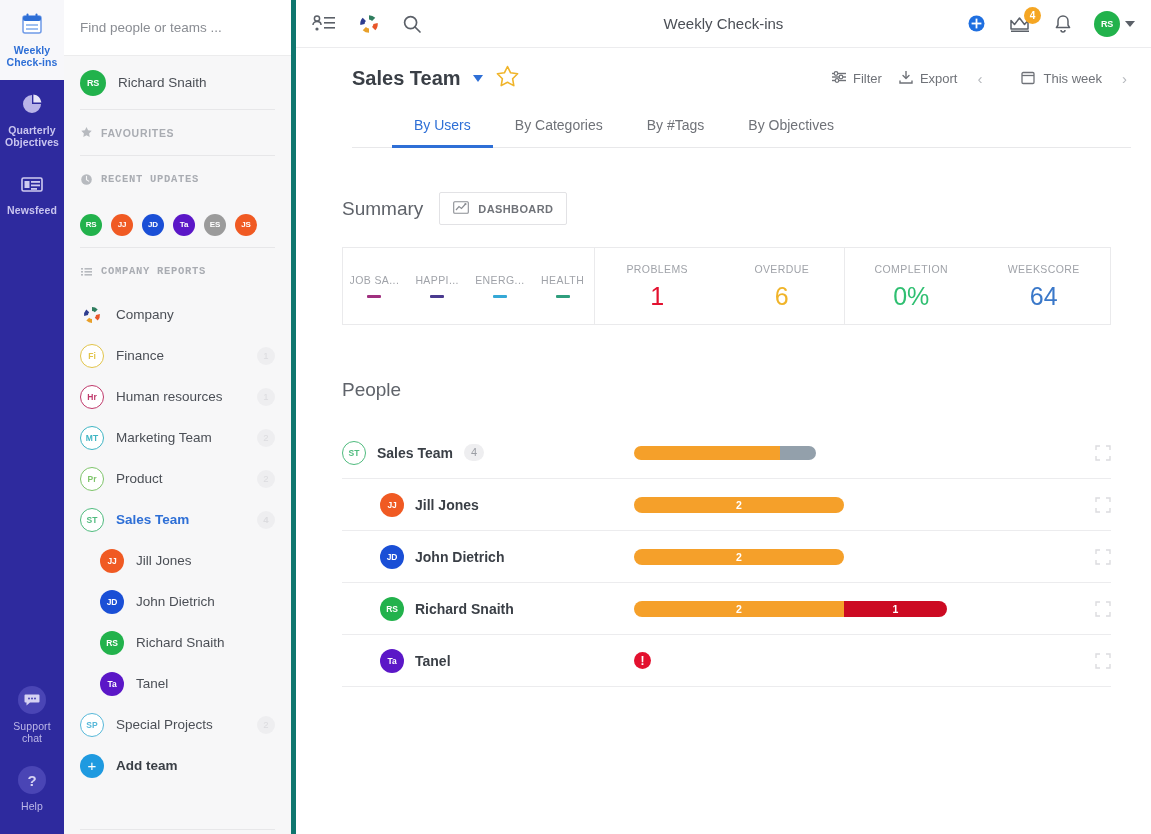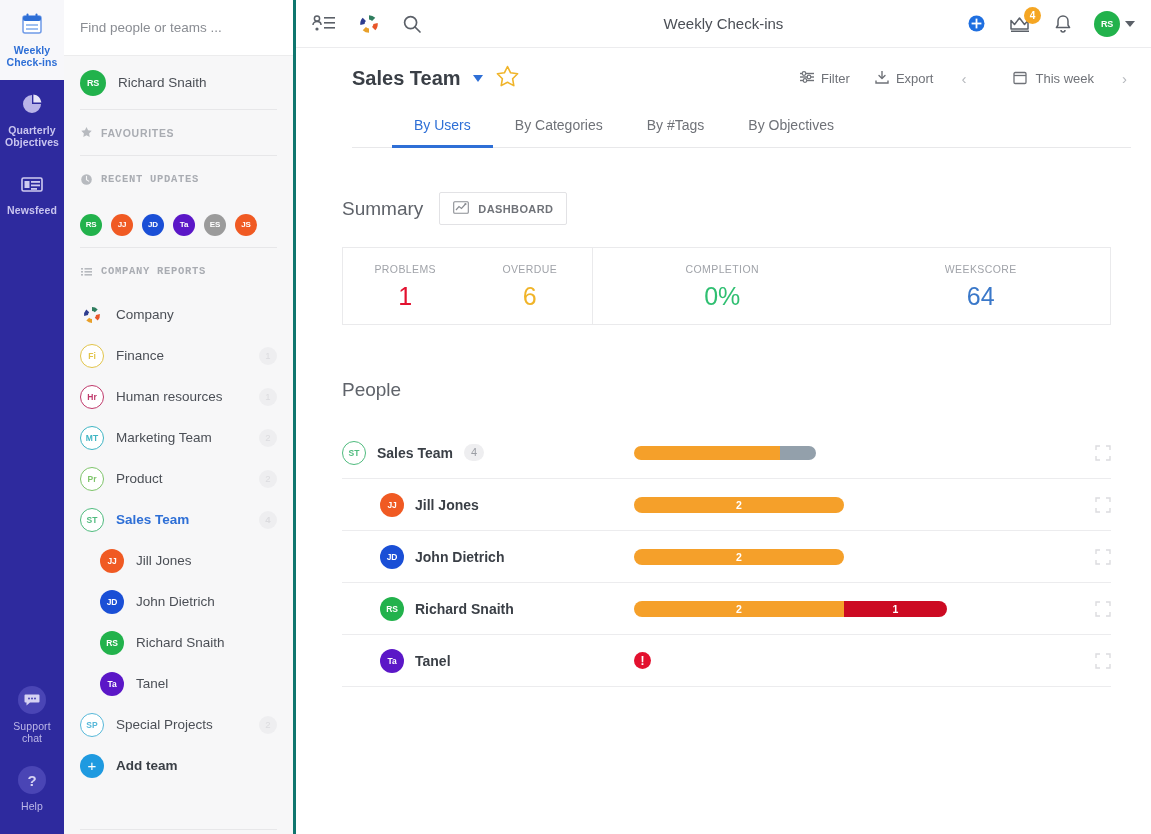--- a/index.html
+++ b/index.html
@@ -34,21 +34,21 @@
   .rail-bottom .rail-label { color: #bdb8e8; font-weight: normal; }
   .rail-circ {
     width: 28px; height: 28px; border-radius: 50%;
     background: #4a45b5; display:flex; align-items:center; justify-content:center;
     color: #d6d2f3; font-size: 15px; font-weight: bold;
   }
 
   
   .sidebar {
     width: 232px; flex: 0 0 232px; height: 834px;
-    background: #f7f7f8; border-right: 3px solid #0f766e;
+    background: #f7f7f8; border-right: 5px solid #0f766e;
     overflow: hidden; position: relative;
   }
   .search-box {
     height: 56px; background: #ffffff; display: flex; align-items: center;
     padding: 0 16px; border-bottom: 1px solid #ececed;
   }
   .search-box input {
     border: 0; outline: 0; width: 100%; font-size: 13.5px;
     color: #6f7278; font-family: "Liberation Sans", sans-serif; background: transparent;
   }
@@ -130,21 +130,21 @@
     display:flex; align-items:center; justify-content:center; padding: 0 4px;
   }
   .user-chip { display:flex; align-items:center; gap: 5px; cursor: pointer; }
   .caret { width:0;height:0;border-left:5px solid transparent;border-right:5px solid transparent;border-top:6px solid #5b6068;}
 
   .page-head { padding: 16px 20px 0 56px; }
   .ph-row { display: flex; align-items: center; }
   .ph-title { font-size: 20px; color: #3a3f46; font-weight: bold; }
   .ph-caret { width:0;height:0;border-left:5px solid transparent;border-right:5px solid transparent;border-top:7px solid #2e6fd6; margin-left: 12px; cursor:pointer;}
   .star { margin-left: 12px; cursor: pointer; }
-  .ph-tools { margin-left: auto; display: flex; align-items: center; gap: 24px; color: #6f7278; font-size: 13px;}
+  .ph-tools { margin-left: auto; display: flex; align-items: center; gap: 16px; color: #6f7278; font-size: 13px;}
   .tool { display: flex; align-items: center; gap: 6px; cursor: pointer; }
   .nav-arrow { color: #b5b8bd; font-size: 15px; cursor: pointer; padding: 0 4px;}
   .week { display:flex; align-items:center; gap:8px; cursor:pointer;padding-left:19px; }
 
   .tabs { display: flex; gap: 0; padding-left: 40px; margin-top: 14px; border-bottom: 1px solid #e8e8ea;}
   .tab {
     padding: 10px 22px 12px 22px; font-size: 14px; color: #6f7278; cursor: pointer;
     border-bottom: 3px solid transparent; margin-bottom: -1px;
   }
   .tab.active { color: #2e6fd6; border-bottom-color: #2e6fd6; }
@@ -525,20 +525,38 @@
               <rect x="0.7" y="0.7" width="14.6" height="11.6" rx="1" fill="none" stroke="#8b8e94" stroke-width="1.1"></rect>
               <polyline points="3,9 6,5.5 8.5,7.5 12.5,3" fill="none" stroke="#8b8e94" stroke-width="1.2"></polyline>
               <circle cx="12.5" cy="3" r="1.1" fill="#8b8e94"></circle>
             </svg>
           </span>
           <span>DASHBOARD</span>
         </span>
       </div>
 
       <div class="stats">
+        <div class="stat-group g1">
+          <div class="stat">
+            <span class="k">JOB SA...</span>
+            <span class="dash-v" style="background:#a0307f"></span>
+          </div>
+          <div class="stat">
+            <span class="k">HAPPI...</span>
+            <span class="dash-v" style="background:#4a3a8f"></span>
+          </div>
+          <div class="stat">
+            <span class="k">ENERG...</span>
+            <span class="dash-v" style="background:#35a8d6"></span>
+          </div>
+          <div class="stat">
+            <span class="k">HEALTH</span>
+            <span class="dash-v" style="background:#2f9e7d"></span>
+          </div>
+        </div>
         <div class="stat-group g2">
           <div class="stat">
             <span class="k">PROBLEMS</span>
             <span class="v" style="color:#e3112f">1</span>
           </div>
           <div class="stat">
             <span class="k">OVERDUE</span>
             <span class="v" style="color:#f0b429">6</span>
           </div>
         </div>

